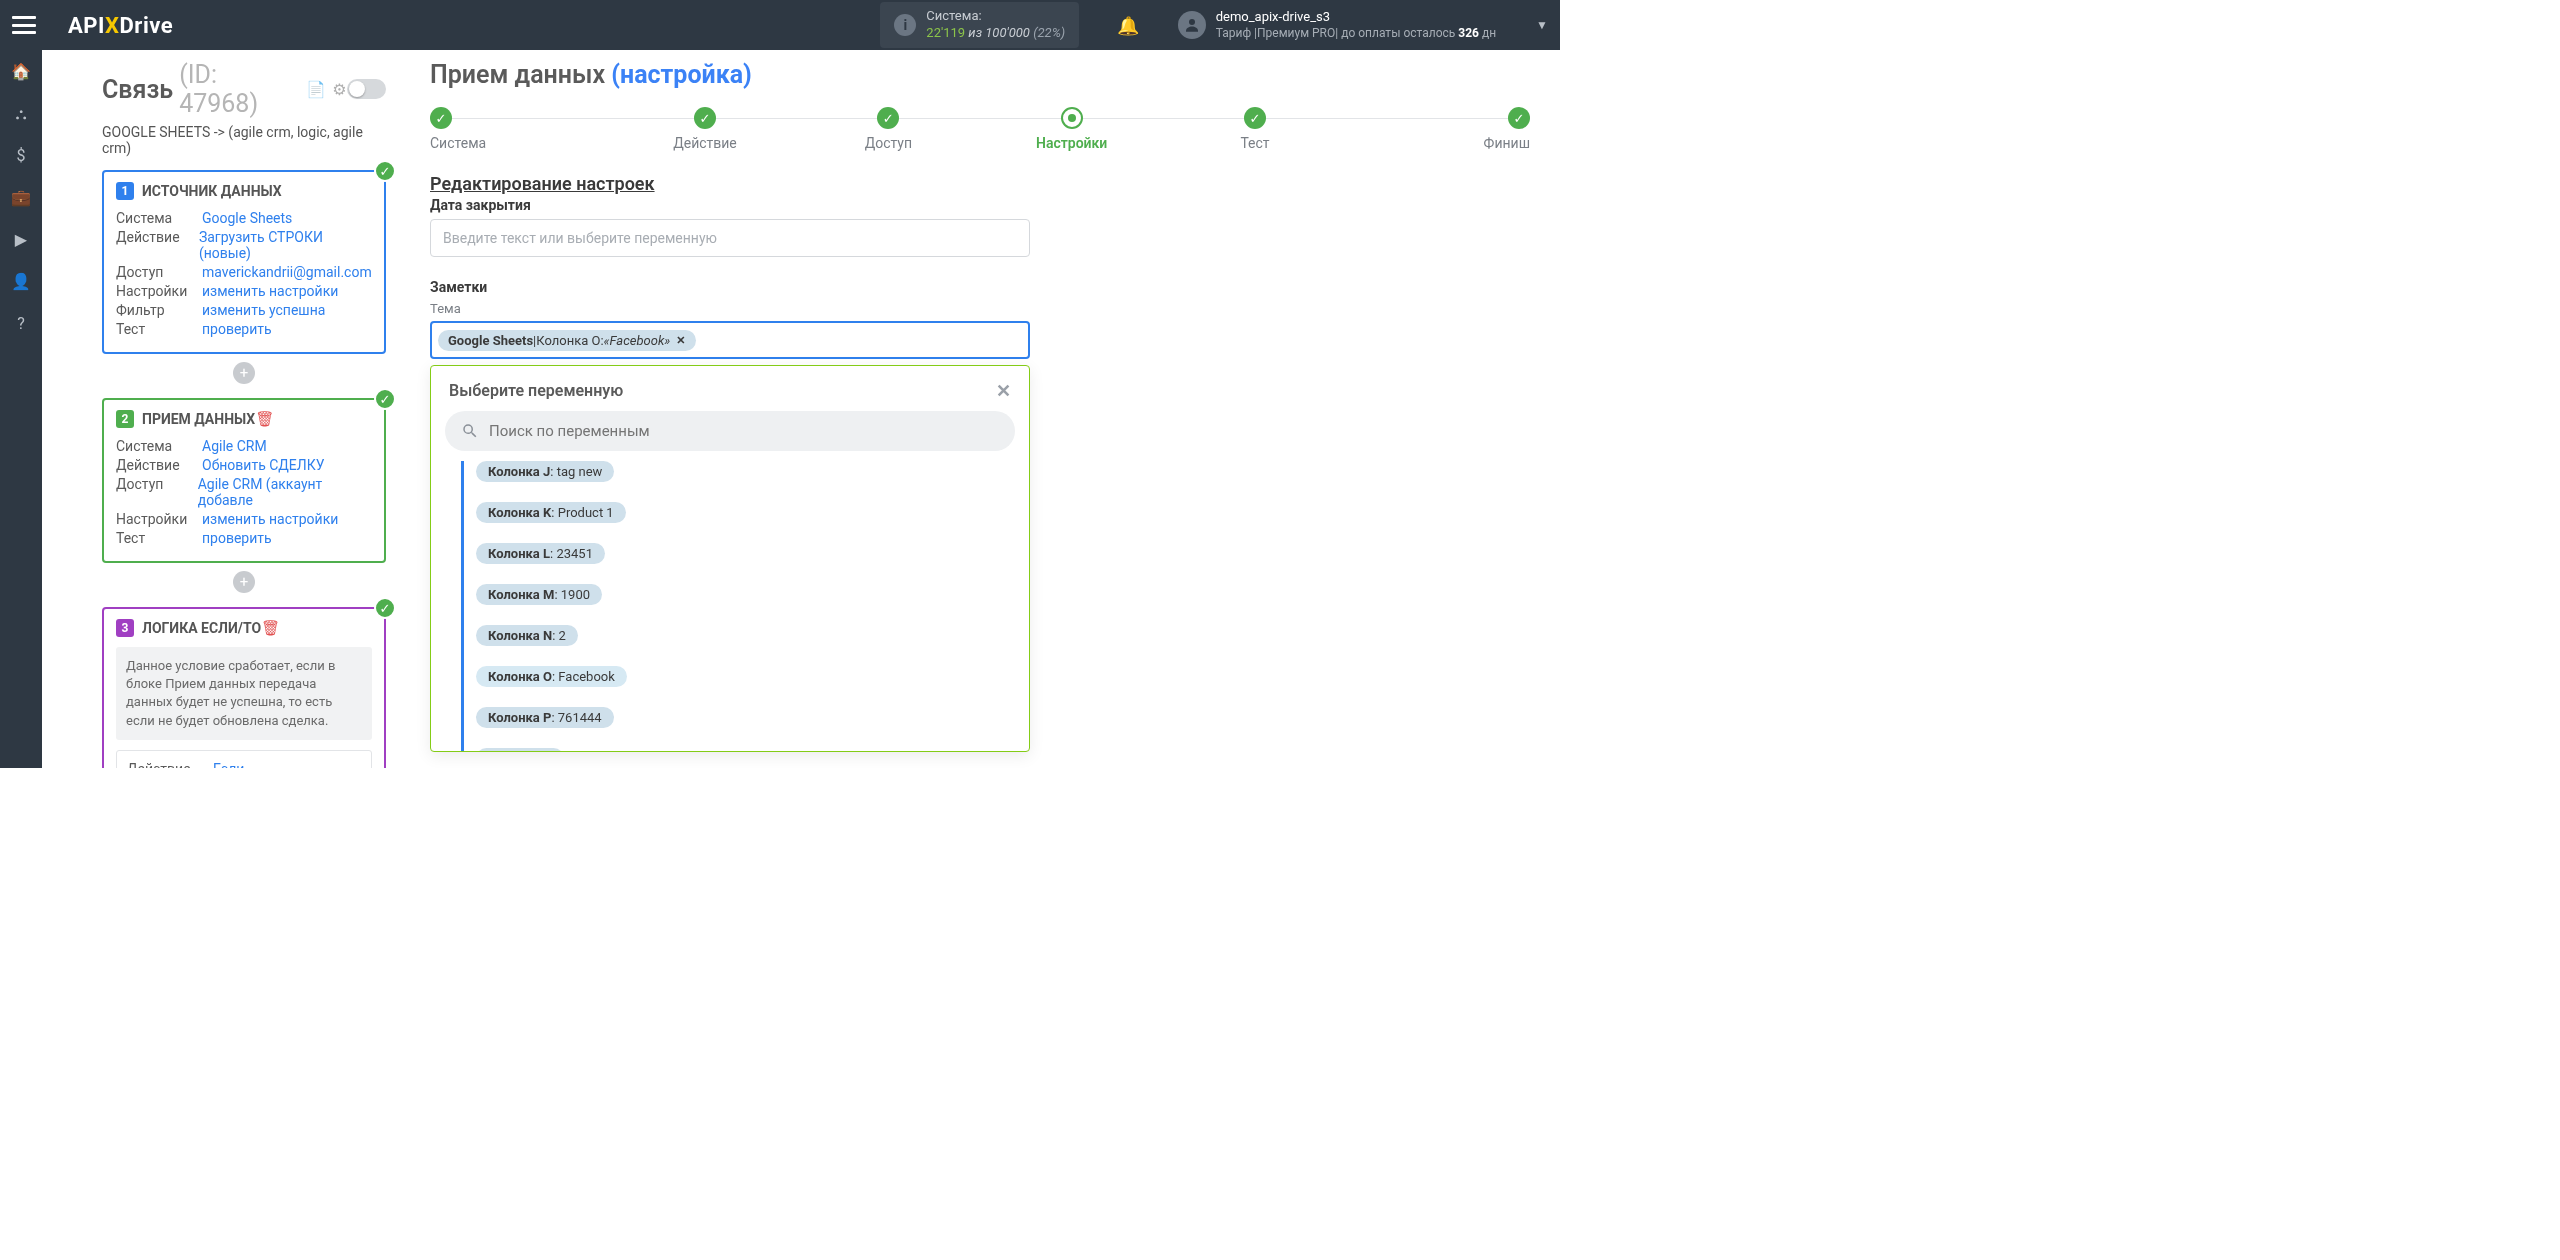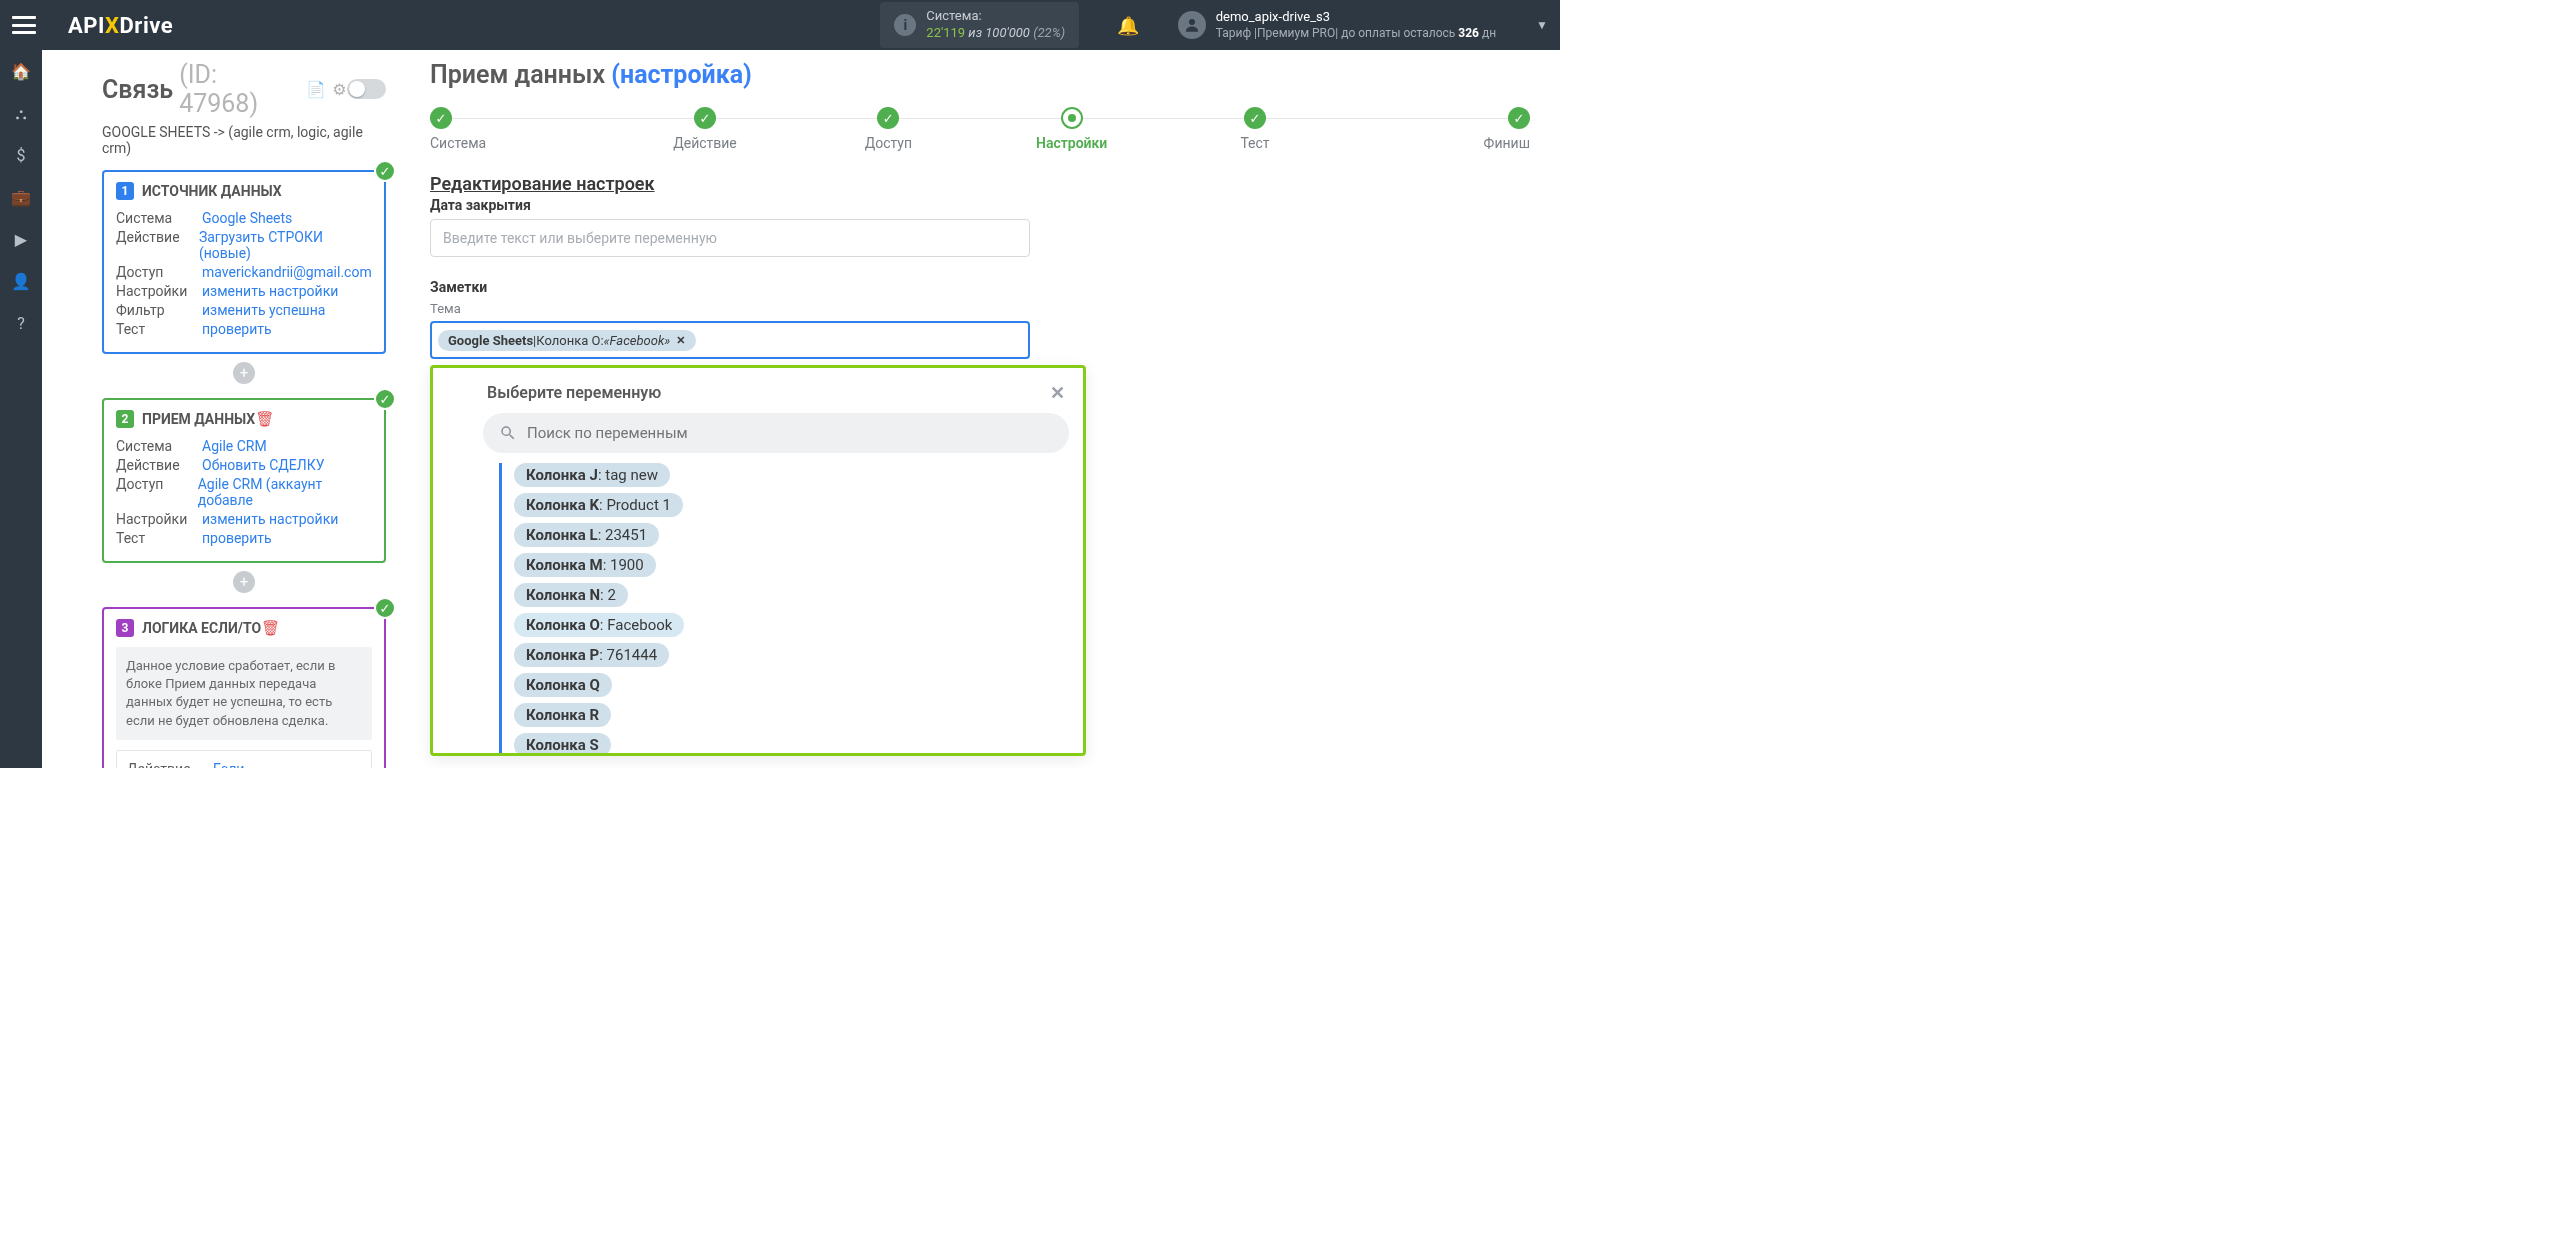--- a/index.html
+++ b/index.html
@@ -92,32 +92,32 @@
 .field-sublabel { font-size: 13px; color: #7a7f86; margin-top: 4px; margin-bottom: 5px; }
 .text-input { width: 600px; height: 38px; border: 1px solid #d5d8dc; border-radius: 4px; padding: 0 12px; font-size: 14px; color: #333; }
 .text-input::placeholder { color: #a8adb3; }
 
 .tag-input { width: 600px; min-height: 38px; border: 2px solid #2f80ed; border-radius: 4px; padding: 4px 6px; display: flex; align-items: center; }
 .tag-chip { background: #cfe0eb; border-radius: 12px; padding: 3px 10px; font-size: 13px; color: #3a3a3a; display: inline-flex; align-items: center; }
 .tag-chip strong { font-weight: 700; }
 .tag-chip em { font-style: italic; }
 .tag-chip .x { margin-left: 6px; font-weight: 700; cursor: pointer; font-size: 11px; }
 
-.dropdown { width: 656px; border: 3px solid #84cc16; border-radius: 4px; background: #fff; box-shadow: 0 4px 16px rgba(0,0,0,0.08); margin-top: 6px; position: relative; padding-left: 36px; }
+.dropdown { width: 600px; border: 1px solid #84cc16; border-radius: 4px; background: #fff; box-shadow: 0 4px 16px rgba(0,0,0,0.08); margin-top: 6px; position: relative; }
 .dd-head { display: flex; align-items: center; padding: 14px 18px 10px; }
 .dd-title { font-size: 16px; font-weight: 600; color: #5a5a5a; flex: 1; }
 .dd-close { font-size: 18px; color: #9aa0a8; cursor: pointer; font-weight: 700; }
 .dd-search { margin: 0 14px 10px; background: #eef0f2; border-radius: 20px; height: 40px; display: flex; align-items: center; padding: 0 16px; }
 .dd-search svg { width: 18px; height: 18px; fill: #8a9098; margin-right: 10px; }
 .dd-search input { border: none; background: transparent; font-size: 15px; color: #6d28d9; flex: 1; outline: none; }
 .dd-list { padding: 0 14px 14px 30px; max-height: 290px; overflow-y: auto; position: relative; }
 .dd-list::-webkit-scrollbar { width: 8px; }
 .dd-list::-webkit-scrollbar-thumb { background: #c8cbcf; border-radius: 4px; }
 .list-border { border-left: 3px solid #2f80ed; padding-left: 12px; }
-.chip { display: inline-block; background: #cfe0eb; border-radius: 12px; padding: 3px 12px; font-size: 15px; color: #3a3a3a; margin-bottom: 6px; cursor: pointer; }
+.chip { display: inline-block; background: #cfe0eb; border-radius: 12px; padding: 3px 12px; font-size: 13px; color: #3a3a3a; margin-bottom: 20px; cursor: pointer; }
 .chip.sel { background: #d6e9f3; }
 .chip strong { font-weight: 700; }
 .chip-row { display: block; }
 </style>
 </head>
 <body>
 
 <div class="header">
   <div class="hamburger">
       <span></span>

